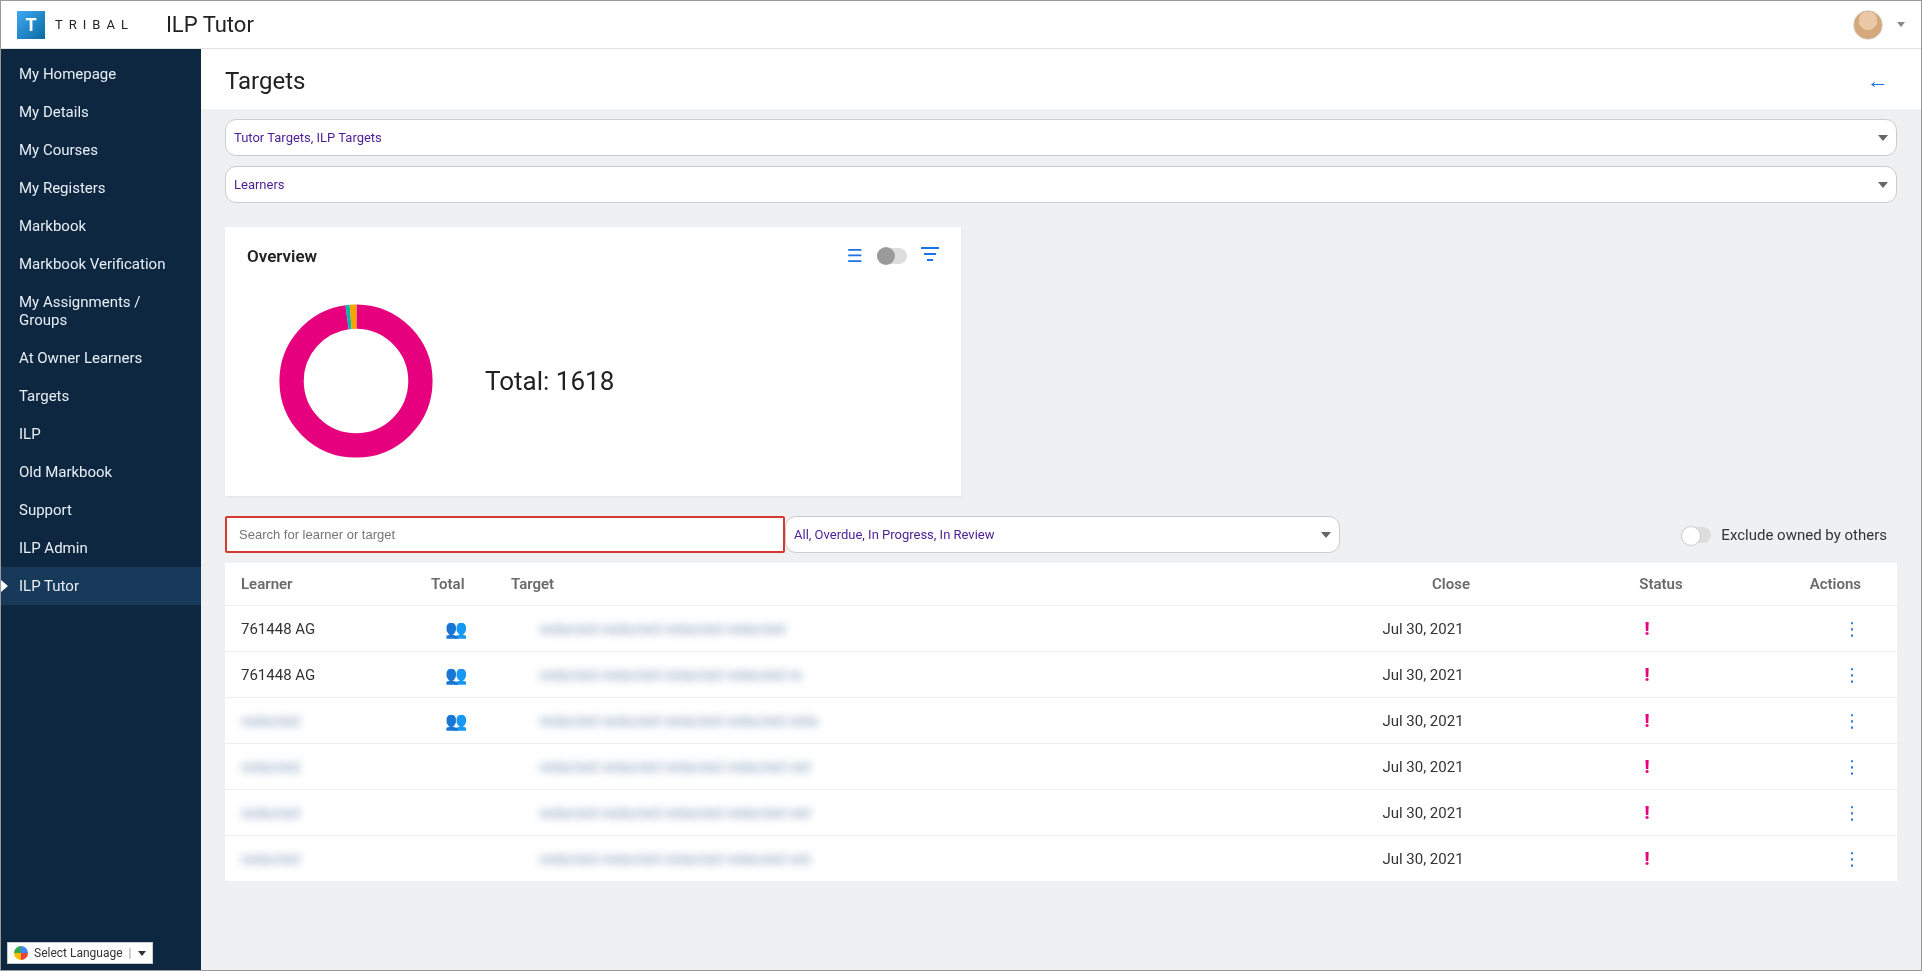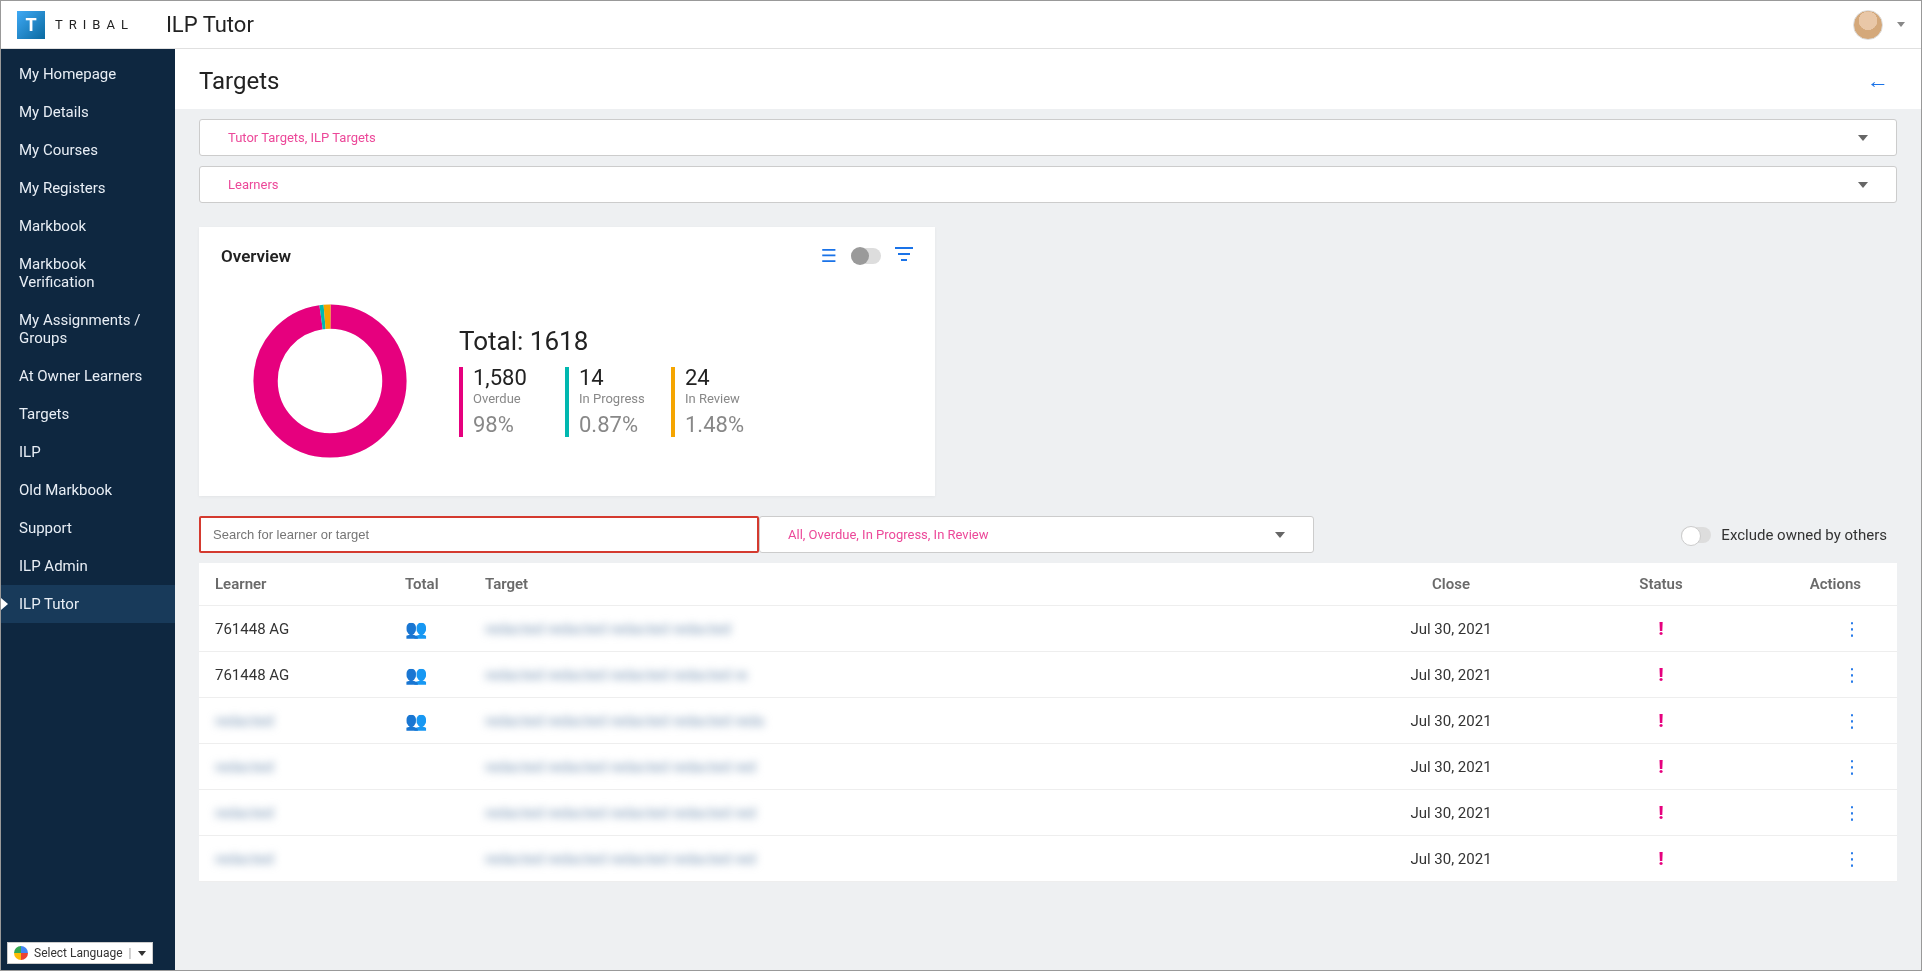--- a/index.html
+++ b/index.html
@@ -8,35 +8,35 @@
 .topbar { display: flex; align-items: center; justify-content: space-between; height: 48px; padding: 0 16px; border-bottom: 1px solid #e0e0e0; }
 .topbar-left { display: flex; align-items: center; gap: 18px; }
 .logo { display: flex; align-items: center; gap: 10px; }
 .logo-mark { width: 28px; height: 28px; background: linear-gradient(135deg, #3fa9f5, #0a6aa1); display: flex; align-items: center; justify-content: center; color: #fff; font-weight: 700; font-size: 18px; }
 .logo-text { letter-spacing: 6px; font-weight: 400; color: #222; font-size: 13px; }
 .app-title { font-size: 22px; color: #222; font-weight: 400; margin-left: 14px; }
 .avatar { width: 30px; height: 30px; border-radius: 50%; background: radial-gradient(circle at 50% 35%, #e9c7a7 40%, #d4a87a 41%); border: 1px solid #ddd; }
 .topbar-right { display: flex; align-items: center; gap: 6px; }
 .caret-down { width: 0; height: 0; border-left: 4px solid transparent; border-right: 4px solid transparent; border-top: 5px solid #888; margin-left: 8px; }
 .body { display: flex; flex: 1; min-height: 0; }
-.sidebar { width: 174px; background: #0e2740; color: #e8eef5; display: flex; flex-direction: column; padding-top: 6px; font-size: 15px; }
+.sidebar { width: 200px; background: #0e2740; color: #e8eef5; display: flex; flex-direction: column; padding-top: 6px; font-size: 15px; }
 .sidebar-item { padding: 10px 18px; cursor: pointer; }
 .sidebar-item.active { background: #183a5a; position: relative; }
 .sidebar-item.active::before { content: ""; position: absolute; left: 0; top: 50%; transform: translateY(-50%); width: 0; height: 0; border-top: 6px solid transparent; border-bottom: 6px solid transparent; border-left: 7px solid #fff; }
 .sidebar-spacer { flex: 1; }
 .lang-widget { background: #fff; color: #333; border: 1px solid #ccc; margin: 6px; padding: 3px 6px; font-size: 12px; display: flex; align-items: center; gap: 6px; width: fit-content; }
 .g-icon { width: 14px; height: 14px; border-radius: 50%; background: conic-gradient(#4285f4 0 25%, #ea4335 0 50%, #fbbc05 0 75%, #34a853 0 100%); }
 .lang-sep { color: #999; }
 .lang-caret { width: 0; height: 0; border-left: 4px solid transparent; border-right: 4px solid transparent; border-top: 5px solid #333; }
 .main { flex: 1; background: #eef0f2; display: flex; flex-direction: column; min-width: 0; }
 .page-header { background: #fff; padding: 18px 24px 14px; display: flex; align-items: center; justify-content: space-between; }
 .page-title { font-size: 24px; color: #222; font-weight: 400; }
 .back-arrow { color: #1a73e8; font-size: 22px; cursor: pointer; padding-right: 8px; }
 .filters-zone { padding: 10px 24px 0; display: flex; flex-direction: column; gap: 10px; }
-.select-box { background: #fff; border: 1px solid #ccc; border-radius: 3px; padding: 10px 28px; font-size: 13px; color: #ec4899; display: flex; align-items: center; justify-content: space-between; cursor: pointer; }
+.select-box { background: #fff; border: 1px solid #ccc; border-radius: 11px; padding: 10px 8px; font-size: 13px; color: #4c1d95; display: flex; align-items: center; justify-content: space-between; cursor: pointer; }
 .select-caret { width: 0; height: 0; border-left: 5px solid transparent; border-right: 5px solid transparent; border-top: 6px solid #666; }
 .overview-card { background: #fff; margin: 14px 0 0 0; width: 736px; padding: 18px 22px 30px; box-shadow: 0 1px 3px rgba(0,0,0,0.05); }
 .overview-header { display: flex; align-items: center; justify-content: space-between; }
 .overview-title { font-size: 17px; font-weight: 600; color: #222; }
 .overview-tools { display: flex; align-items: center; gap: 14px; }
 .list-icon { color: #1a73e8; font-size: 18px; cursor: pointer; }
 .mini-toggle { width: 30px; height: 16px; background: #ddd; border-radius: 10px; position: relative; cursor: pointer; }
 .mini-toggle::after { content: ""; position: absolute; left: 0; top: -1px; width: 18px; height: 18px; background: #9a9a9a; border-radius: 50%; }
 .filter-icon { color: #1a73e8; font-size: 16px; cursor: pointer; }
 .overview-body { display: flex; align-items: center; gap: 44px; margin-top: 30px; padding-left: 24px; }
@@ -54,21 +54,21 @@
 .exclude-wrap { margin-left: auto; display: flex; align-items: center; gap: 10px; padding-right: 10px; }
 .exclude-toggle { width: 30px; height: 16px; background: #ddd; border-radius: 10px; position: relative; cursor: pointer; }
 .exclude-toggle::after { content: ""; position: absolute; left: 0; top: -1px; width: 18px; height: 18px; background: #fff; border: 1px solid #ccc; border-radius: 50%; }
 .exclude-label { font-size: 15px; color: #333; }
 .table-wrap { padding: 0 24px; }
 .thead, .trow { display: grid; grid-template-columns: 190px 80px 1fr 220px 200px 120px; align-items: center; padding: 12px 16px; background: #fff; }
 .thead { color: #6a6a6a; font-weight: 600; font-size: 15px; border-bottom: 1px solid #eee; }
 .th-close, .td-close { text-align: center; }
 .th-status, .td-status { text-align: center; }
 .th-actions, .td-actions { text-align: right; padding-right: 20px; }
-.trow { border-bottom: 1px solid #eee; font-size: 15px; color: #333; }
+.trow { border-bottom: 1px solid #eee; font-size: 15px; color: #333; gap: 14px; }
 .owner-icon { color: #1a73e8; font-size: 18px; }
 .blur { filter: blur(4px); color: #7a96b5; }
 .status-excl { color: #e6007e; font-weight: 900; font-size: 18px; }
 .actions-dots { color: #1a73e8; font-size: 18px; cursor: pointer; }
 </style>
 </head>
 <body>
 
 <div class="app">
   <div class="topbar">
@@ -140,37 +140,20 @@
               <circle cx="21" cy="21" r="15.9155" fill="transparent" stroke="#eee" stroke-width="6"></circle>
             <circle cx="21" cy="21" r="15.9155" fill="transparent" stroke="#e6007e" stroke-width="6" stroke-dasharray="97.65 2.3499999999999943" stroke-dashoffset="25"></circle>
                 <circle cx="21" cy="21" r="15.9155" fill="transparent" stroke="#00b8b0" stroke-width="6" stroke-dasharray="0.87 99.13" stroke-dashoffset="-72.65"></circle>
                 <circle cx="21" cy="21" r="15.9155" fill="transparent" stroke="#f5a500" stroke-width="6" stroke-dasharray="1.48 98.52" stroke-dashoffset="-73.52000000000001"></circle>
               </svg>
             <div class="stats">
               <div class="total-line">
                 <span>Total:</span>
                 <span>1618</span>
               </div>
-              <div class="stat-row" id="stat-row">
-                  <div class="stat" style="border-left-color: rgb(230, 0, 126);">
-                    <div class="stat-num">1,580</div>
-                    <div class="stat-label">Overdue</div>
-                    <div class="stat-pct">98%</div>
-                  </div>
-                  <div class="stat" style="border-left-color: rgb(0, 184, 176);">
-                    <div class="stat-num">14</div>
-                    <div class="stat-label">In Progress</div>
-                    <div class="stat-pct">0.87%</div>
-                  </div>
-                  <div class="stat" style="border-left-color: rgb(245, 165, 0);">
-                    <div class="stat-num">24</div>
-                    <div class="stat-label">In Review</div>
-                    <div class="stat-pct">1.48%</div>
-                  </div>
-                </div>
             </div>
           </div>
         </div>
       </div>
       <div class="search-row">
         <input class="search-box" placeholder="Search for learner or target" style="">
         <div class="select-box status-filter">
           <span>All, Overdue, In Progress, In Review</span>
           <span class="select-caret"></span>
         </div>

